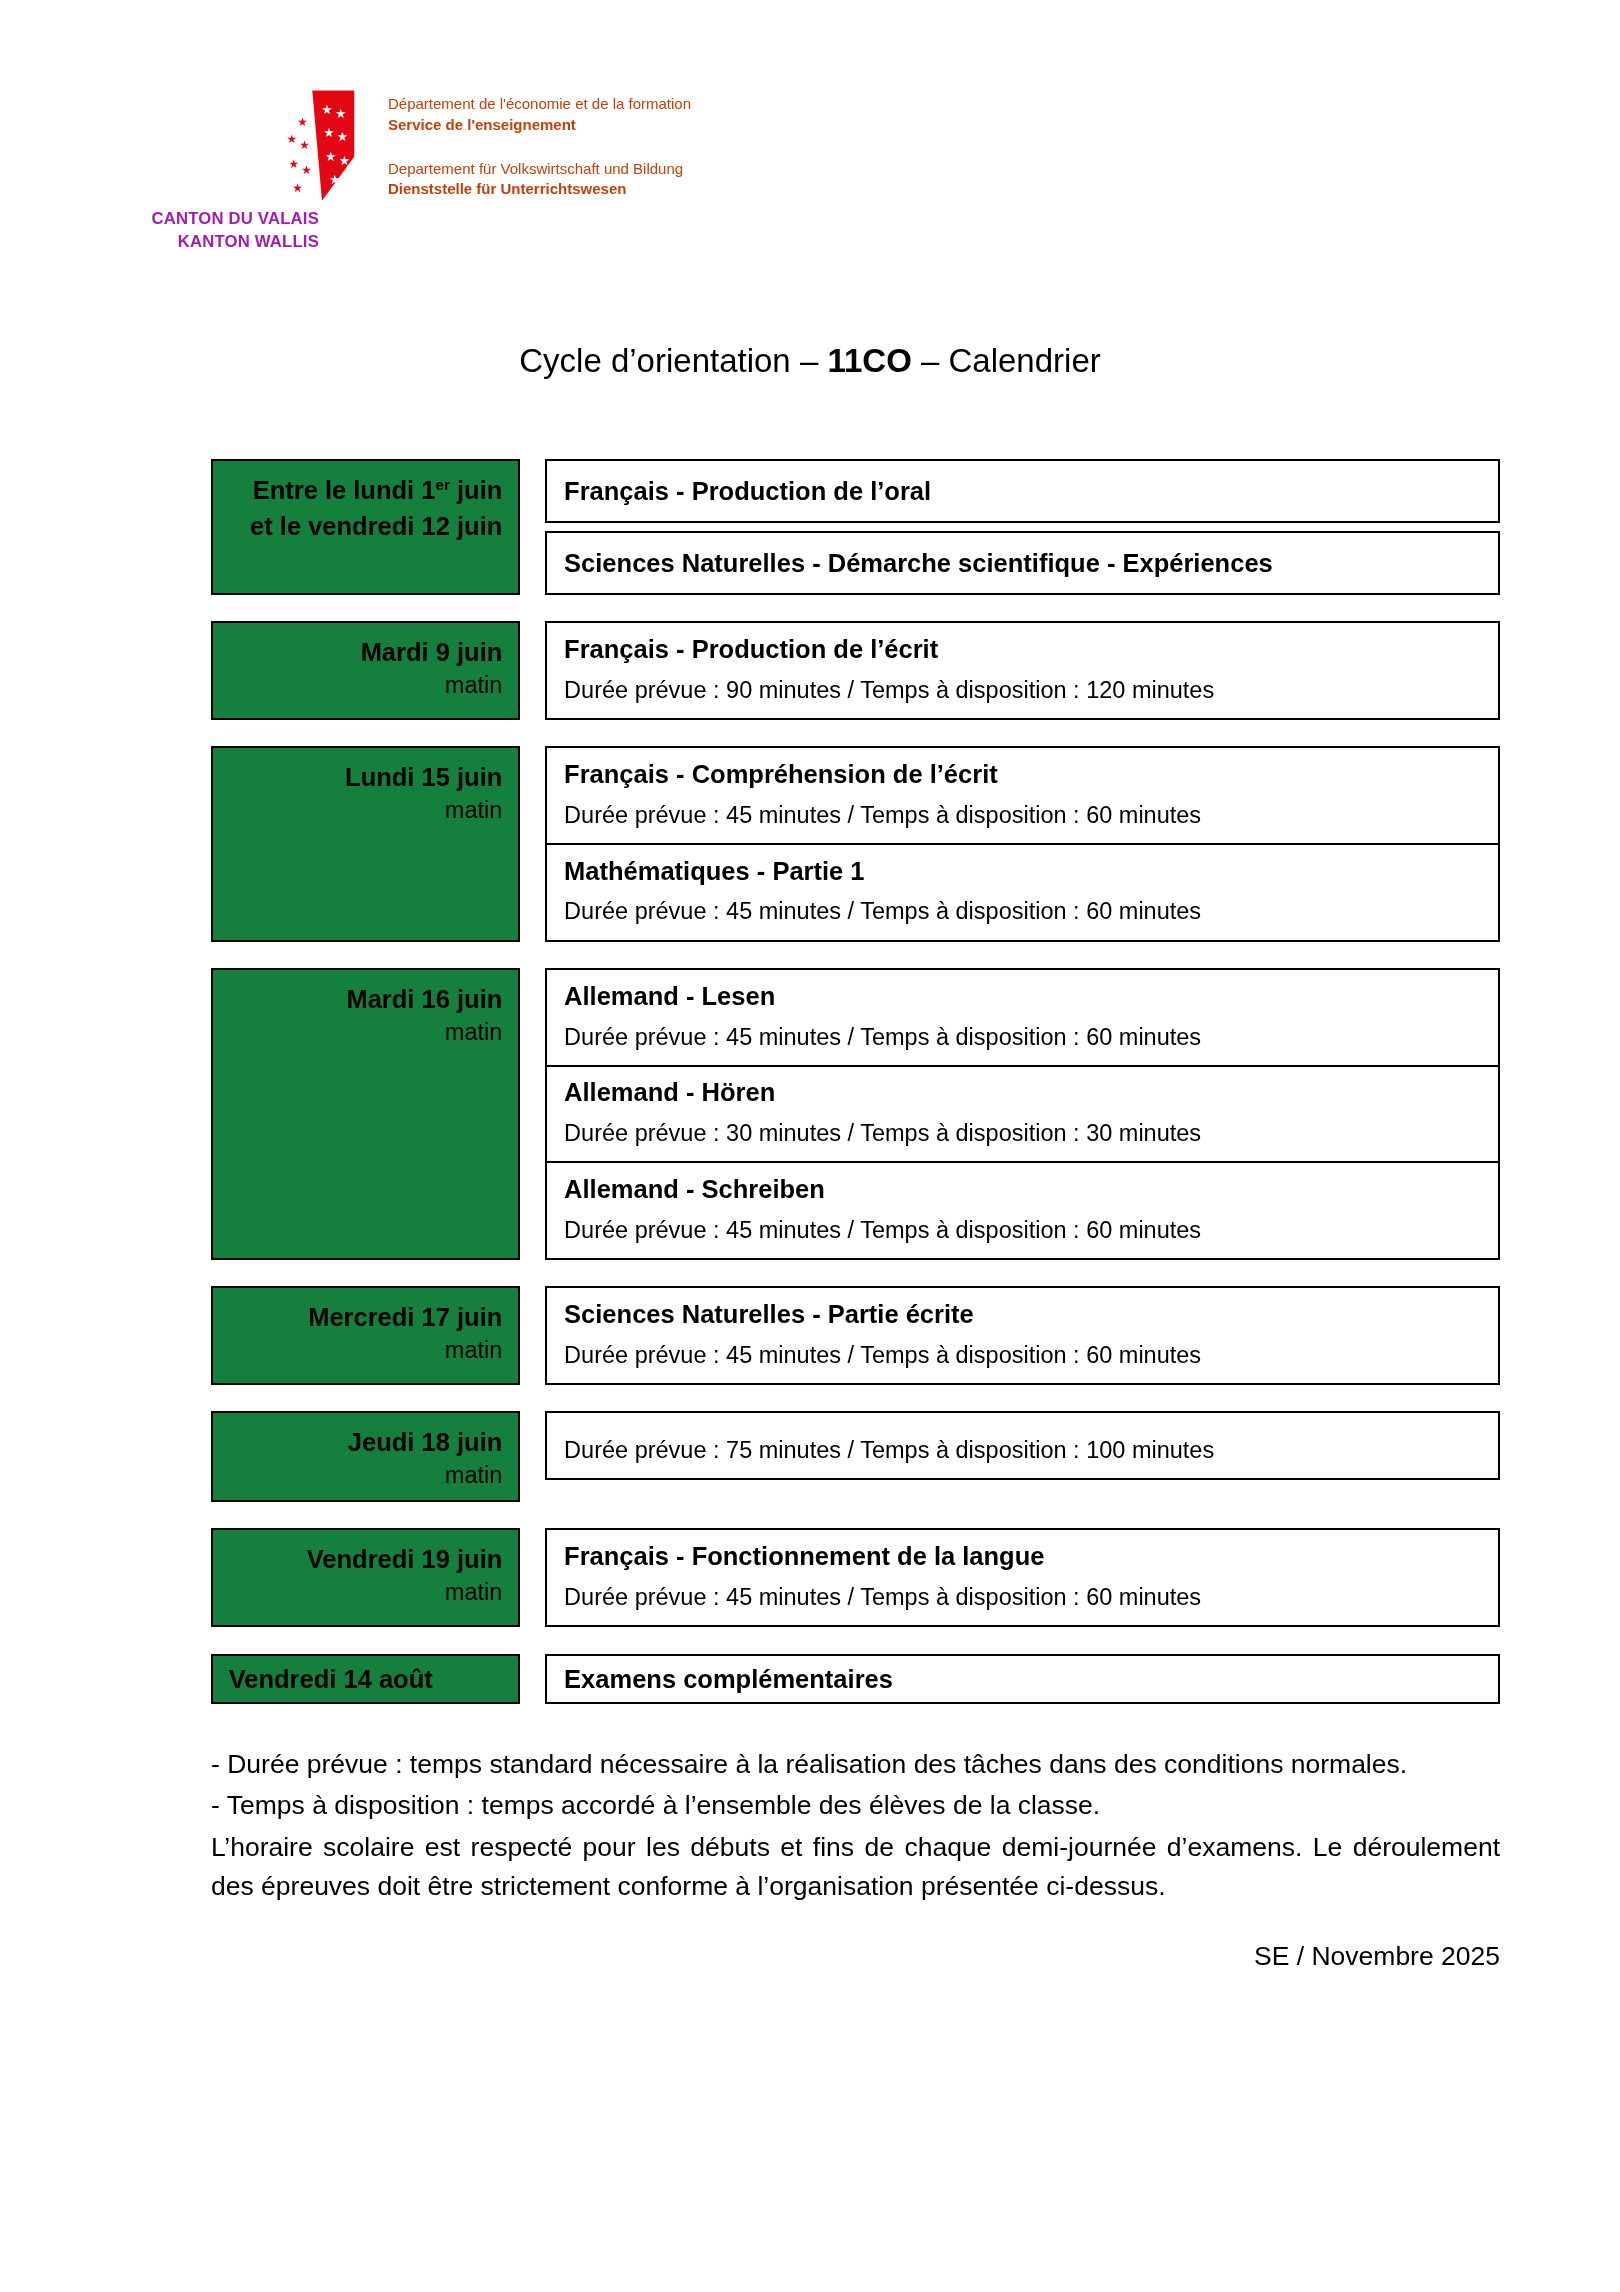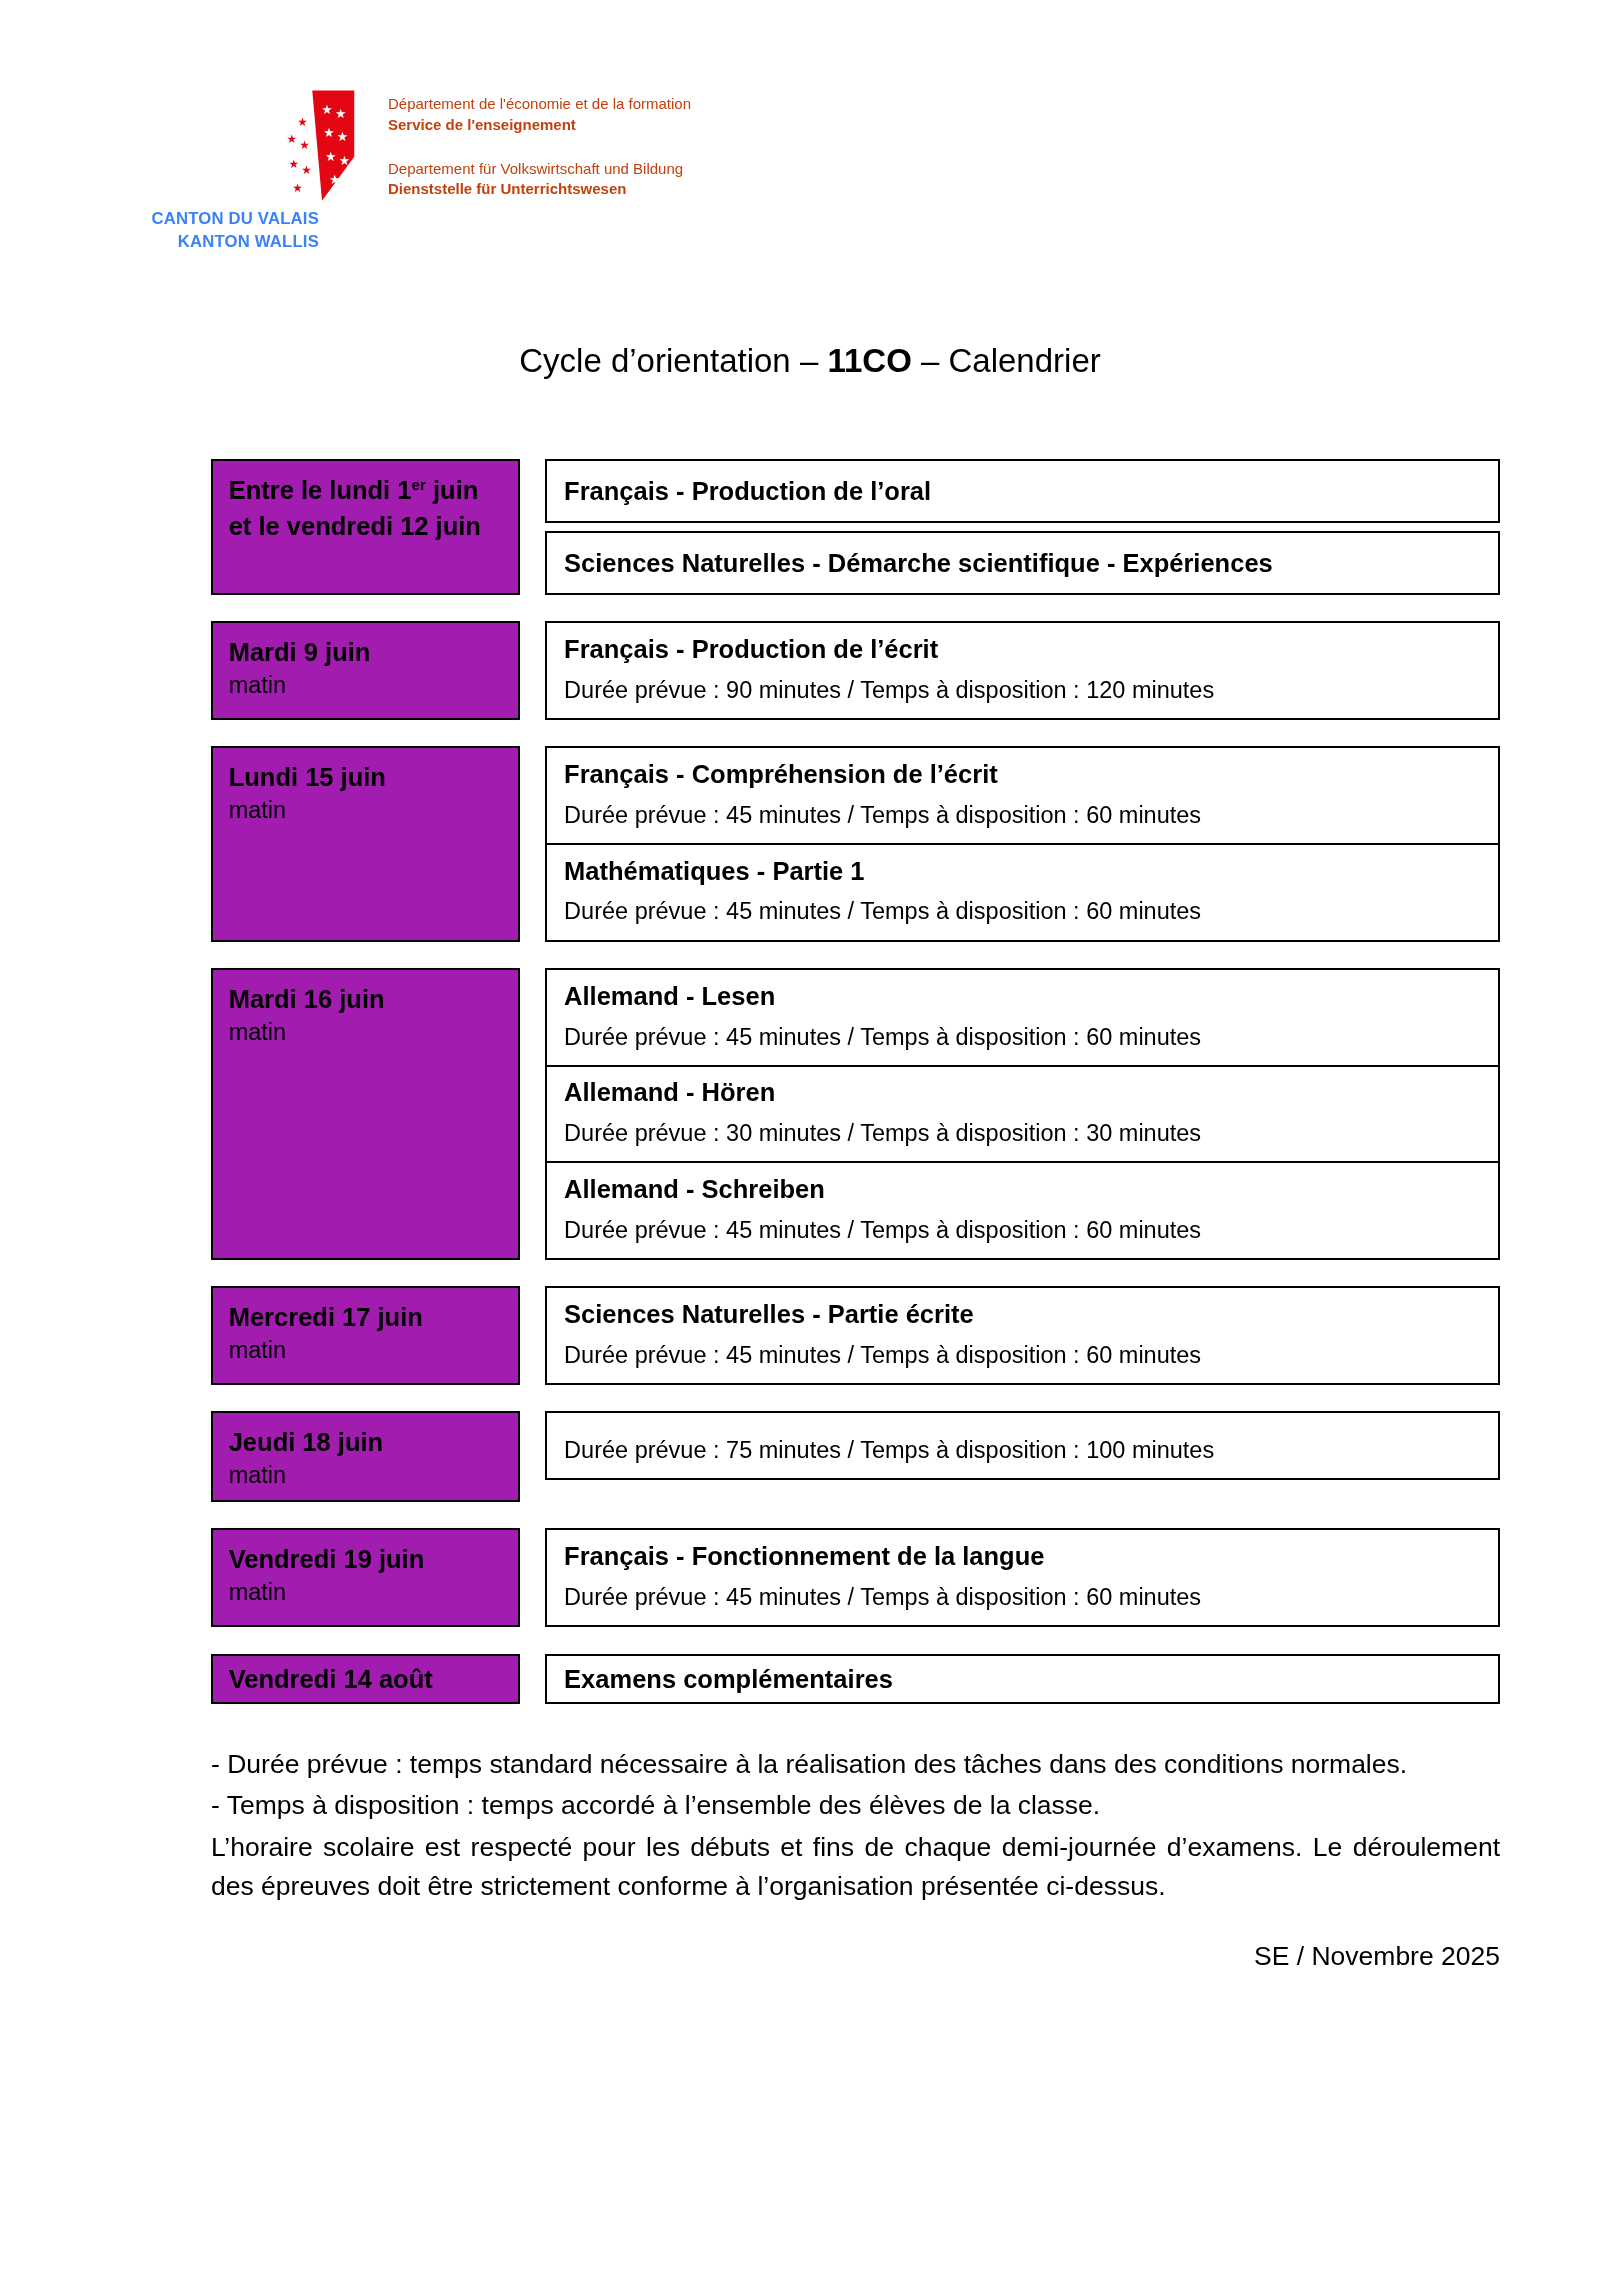--- a/index.html
+++ b/index.html
@@ -16,40 +16,41 @@
     background: #fff;
     overflow: hidden;
   }
 
   
   .header { position: absolute; top: 0; left: 0; width: 100%; height: 274px; }
   .logo-svg { position: absolute; left: 282px; top: 88px; }
   .canton-name {
     position: absolute; left: 118px; top: 208px; width: 201px;
     text-align: right; font-weight: bold; font-size: 16.7px; line-height: 22.5px;
-    color: #3b82f6; letter-spacing: 0.2px;
+    color: #a21caf; letter-spacing: 0.2px;
   }
   .dept-block { position: absolute; left: 388px; top: 94px; font-size: 15px; line-height: 20.6px; color: #c2410c; }
   .dept-block .b { font-weight: bold; }
   .dept-gap { height: 23.5px; }
 
   
   .doc-title { position: absolute; top: 316px; left: 0; width: 100%; text-align: center; }
   .title-main { font-size: 36px; font-weight: bold; letter-spacing: 0.5px; }
   .title-sub  { font-size: 33px; margin-top: 25.5px; font-weight: normal; }
   .title-sub .b { font-weight: bold; }
 
   
   .content { position: absolute; top: 459px; left: 211px; width: 1289px; }
   .row { display: flex; gap: 24.5px; margin-bottom: 26.5px; align-items: stretch; }
   .date-box {
     width: 309px; flex: 0 0 309px;
-    background: #a21caf;
+    background: #15803d;
     border: 2px solid #000; border-bottom-width: 2.9px;
     padding: 10.8px 15.7px 9.8px;
+    text-align: right;
   }
   .date-box.vcenter { display: flex; align-items: center; padding-top: 0; padding-bottom: 0; }
   .date-title { font-size: 25.5px; font-weight: bold; line-height: 36px; }
   .date-title sup { font-size: 60%; line-height: 0; vertical-align: super; }
   .date-sub { font-size: 23.5px; line-height: 30px; }
 
   .exam-col { flex: 1 1 auto; display: flex; flex-direction: column; gap: 7.8px; }
   .exam-box {
     background: #fff;
     border: 2px solid #000; border-bottom-width: 2.9px;

